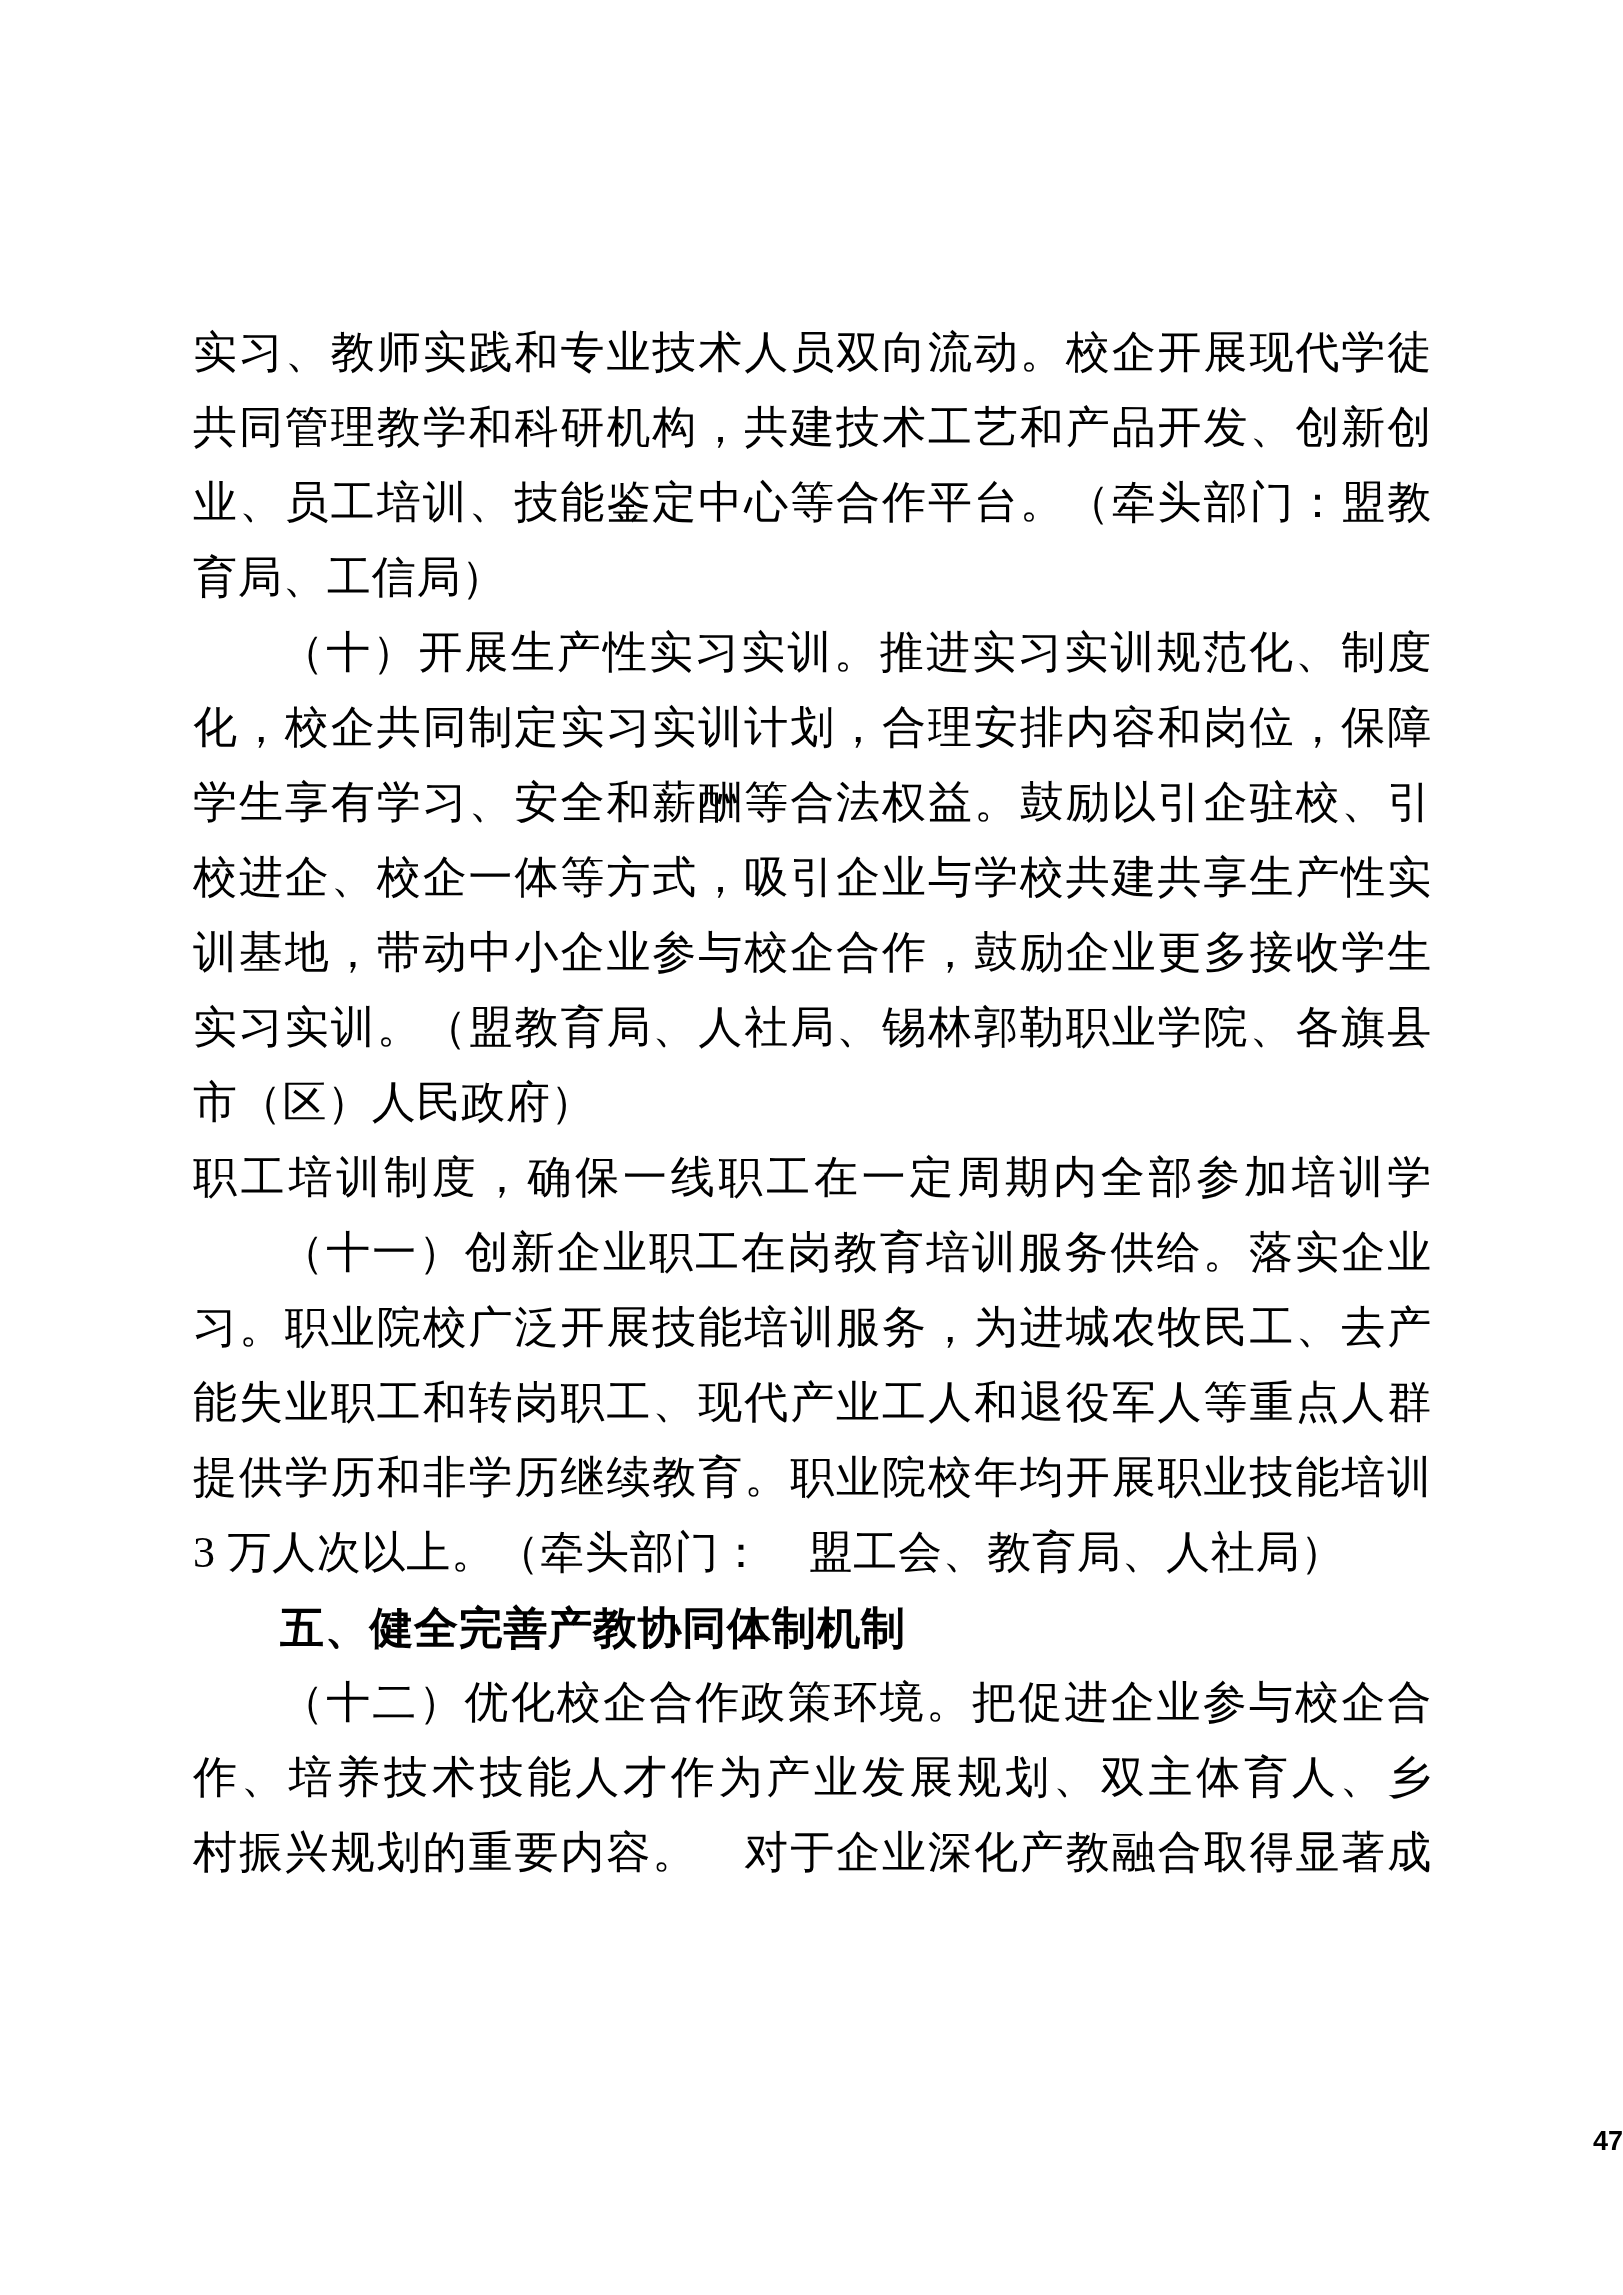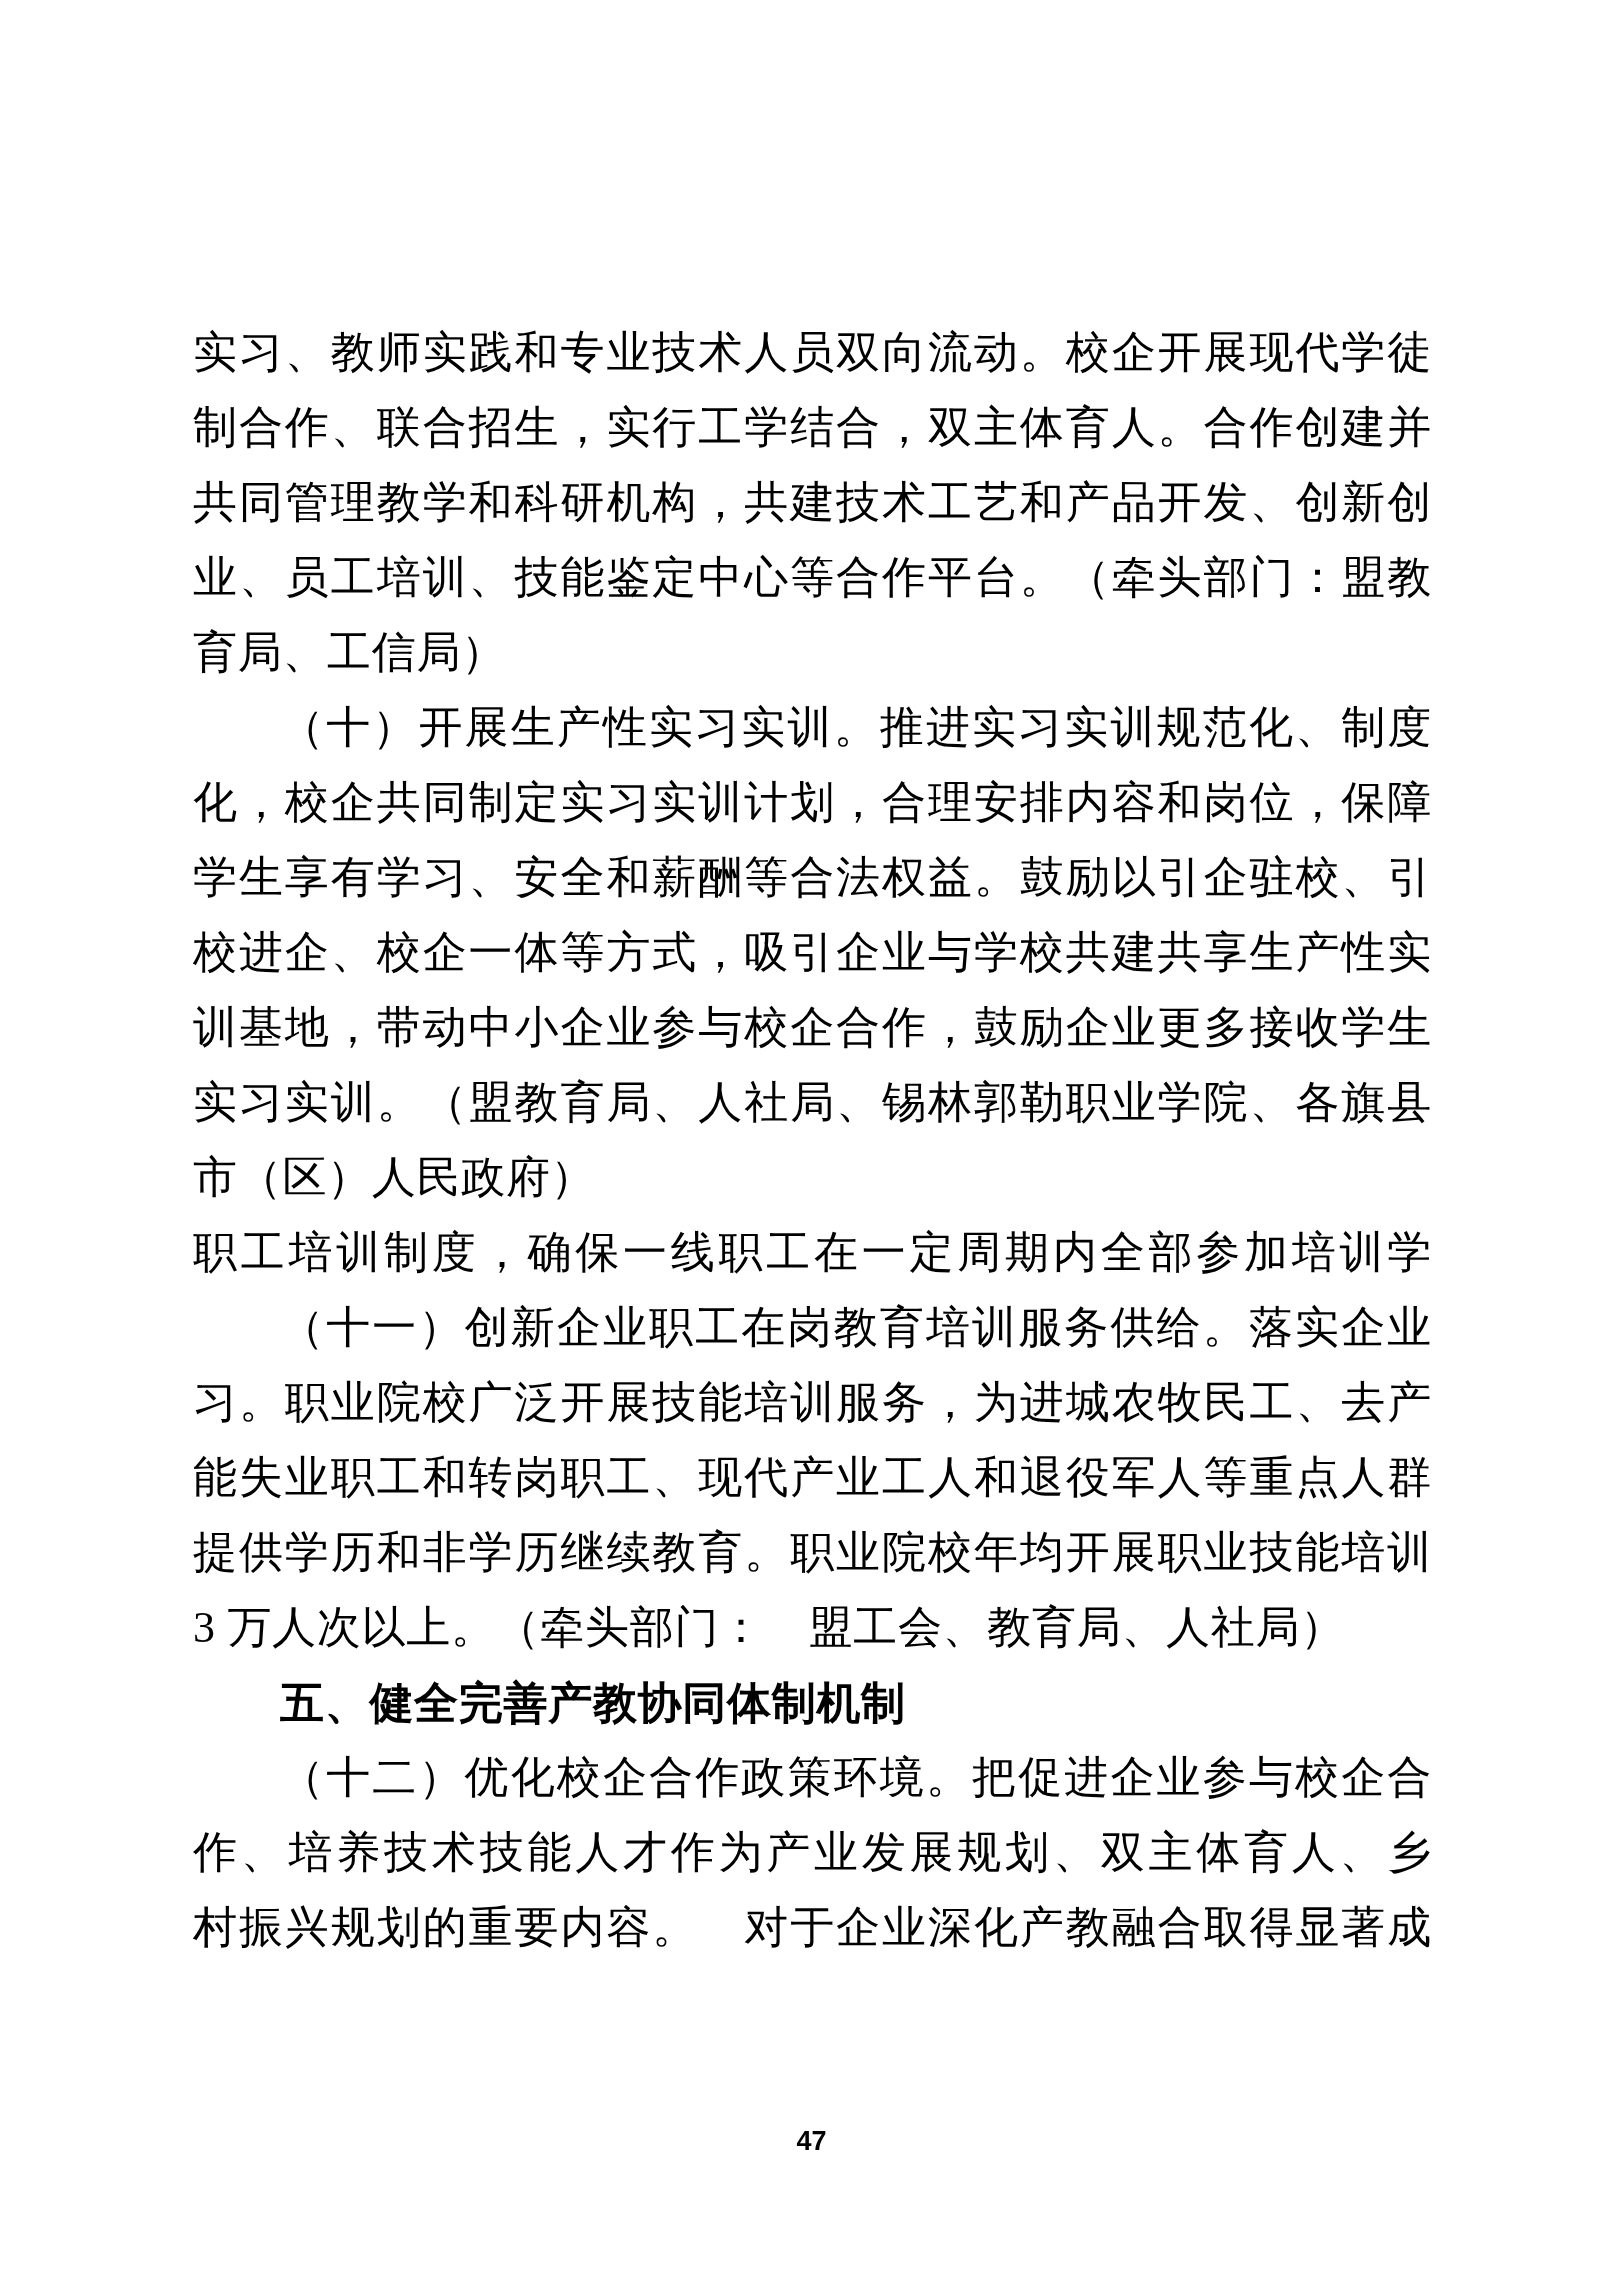--- a/index.html
+++ b/index.html
@@ -41,36 +41,35 @@
     font-family: "Liberation Sans", "DejaVu Sans", sans-serif;
     font-weight: bold;
     text-align: left;
     text-align-last: left;
   }
   .footer {
     position: absolute;
     left: 0;
     right: 0;
     top: 2126px;
-    text-align: center;
+    text-align: right;
     font-family: "Liberation Sans", "DejaVu Sans", sans-serif;
     font-size: 27px;
     font-weight: 700;
     line-height: 31px;
   }
 </style>
 </head>
 <body>
 
 <div class="page">
 
   <div class="textblock">
 
     <div class="line">实习、教师实践和专业技术人员双向流动。校企开展现代学徒</div>
-    <div class="line">制合作、联合招生，实行工学结合，双主体育人。合作创建并</div>
     <div class="line">共同管理教学和科研机构，共建技术工艺和产品开发、创新创</div>
     <div class="line">业、员工培训、技能鉴定中心等合作平台。（牵头部门：盟教</div>
     <div class="line left">育局、工信局）</div>
 
     <div class="line indent">（十）开展生产性实习实训。推进实习实训规范化、制度</div>
     <div class="line">化，校企共同制定实习实训计划，合理安排内容和岗位，保障</div>
     <div class="line">学生享有学习、安全和薪酬等合法权益。鼓励以引企驻校、引</div>
     <div class="line">校进企、校企一体等方式，吸引企业与学校共建共享生产性实</div>
     <div class="line">训基地，带动中小企业参与校企合作，鼓励企业更多接收学生</div>
     <div class="line">实习实训。（盟教育局、人社局、锡林郭勒职业学院、各旗县</div>

